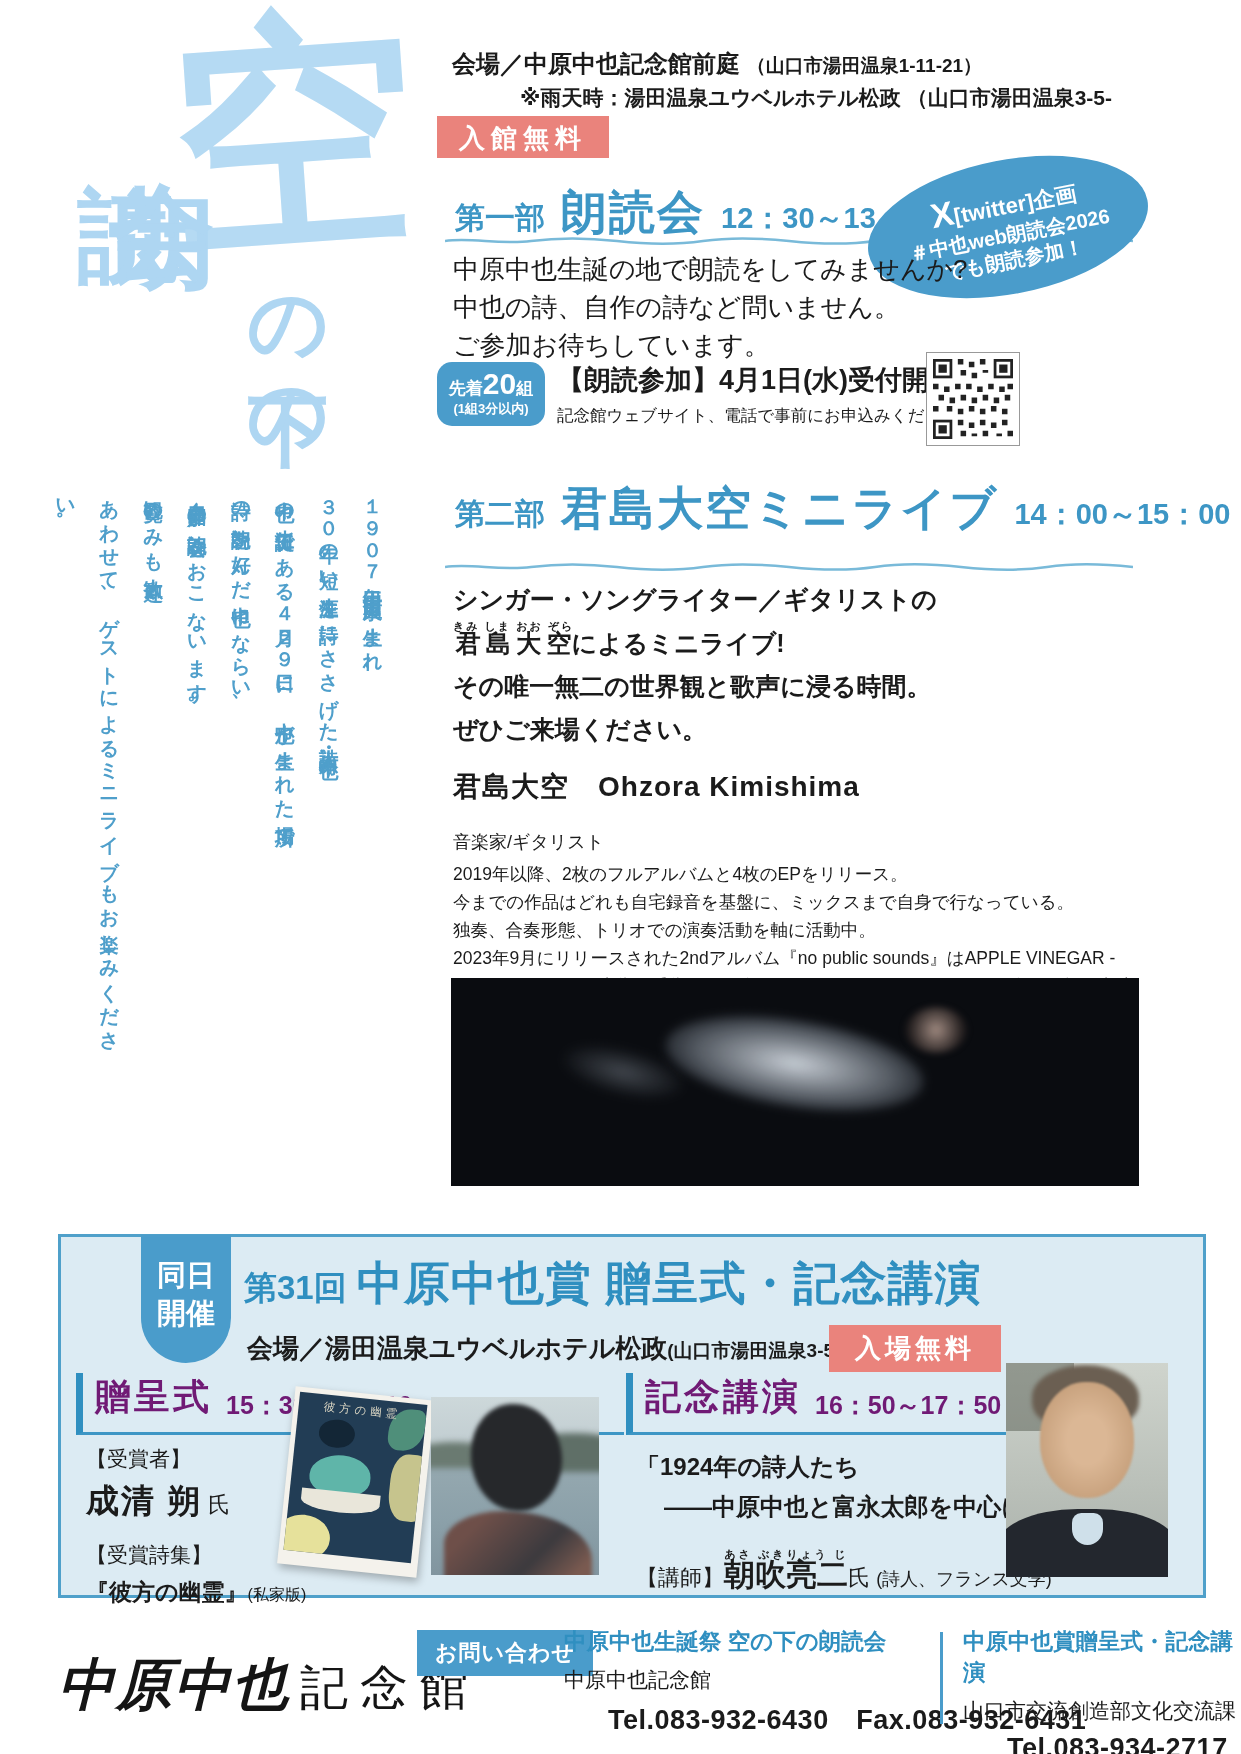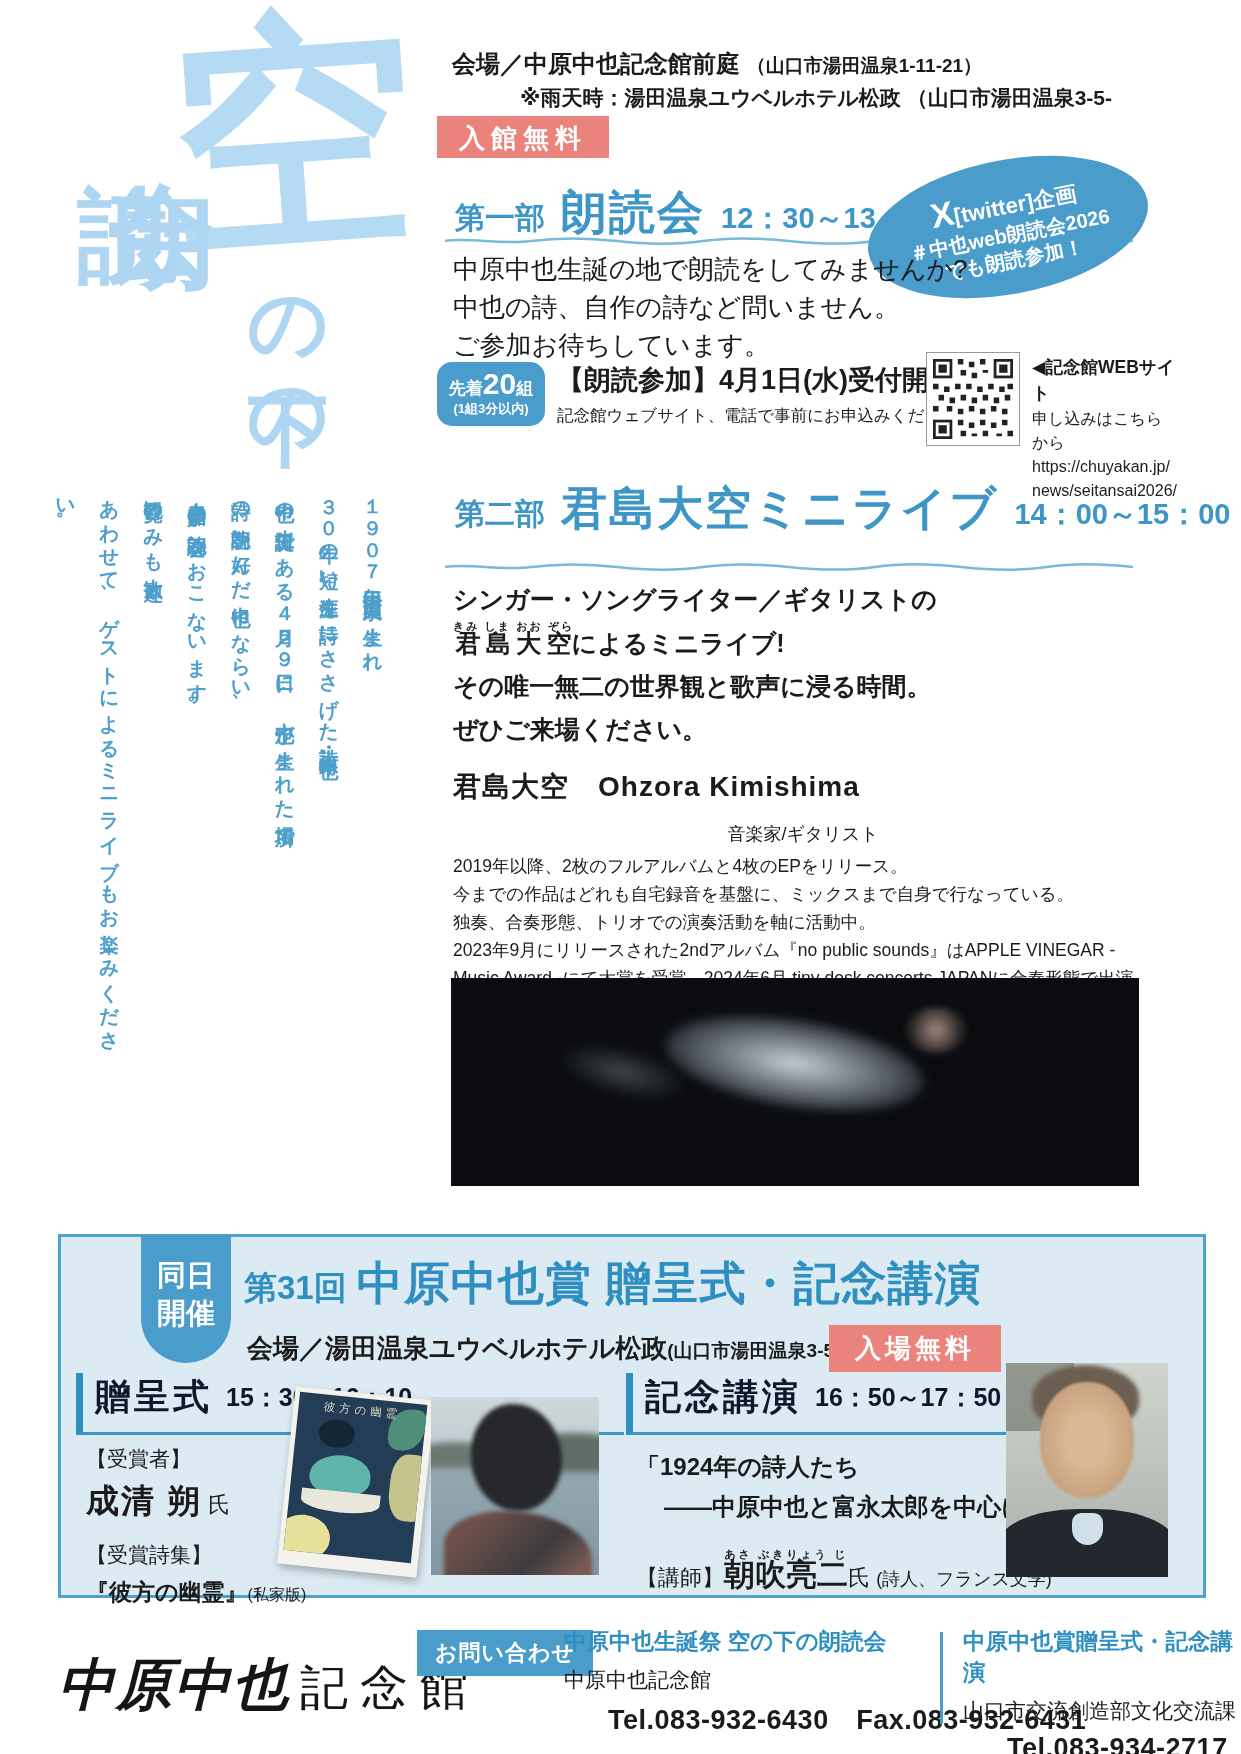--- a/index.html
+++ b/index.html
@@ -67,21 +67,21 @@
     background:#4a9ccb; border-radius:50%; transform:rotate(-11deg);
     display:flex; flex-direction:column; align-items:center; justify-content:center;
     color:#fff; font-weight:bold; line-height:1.25; }
   .xbadge .l1 { font-size:22px; }
   .xbadge .l1 .bigx { font-size:34px; }
   .xbadge .l2 { font-size:20px; }
   .xbadge .l3 { font-size:20px; }
 
   .artist { position:absolute; left:16px; top:768px; width:700px; }
   .artist .name { font-size:28px; font-weight:bold; letter-spacing:1px; }
-  .artist .role { font-size:18px; margin-top:16px;text-align:center; }
+  .artist .role { font-size:18px; margin-top:24px; }
   .artist .bio { font-size:17.5px; line-height:28px; margin-top:6px; }
 
   .photo-dark { position:absolute; left:451px; top:978px; width:688px; height:208px;
     background:#0a0c10; overflow:hidden; }
   .pd-body { position:absolute; left:31%; top:20%; width:38%; height:42%; border-radius:50%;
     background:radial-gradient(ellipse at 50% 50%, rgba(214,221,229,.92), rgba(150,160,172,.5) 55%, rgba(70,80,92,.18) 78%, transparent 92%);
     transform:rotate(9deg); filter:blur(5px); }
   .pd-head { position:absolute; left:66%; top:14%; width:9%; height:22%; border-radius:50%;
     background:radial-gradient(circle, rgba(186,160,148,.85), rgba(90,70,62,.3) 70%, transparent); filter:blur(3px); }
   .pd-leg { position:absolute; left:16%; top:34%; width:18%; height:22%; border-radius:50%;
@@ -95,22 +95,22 @@
     font-size:29px; font-weight:bold; line-height:1.3; padding-top:22px; }
   .box-title { position:absolute; left:183px; top:16px; display:flex; align-items:baseline; gap:10px;
     color:#2f8fc0; white-space:nowrap; }
   .box-no { font-size:33px; font-weight:bold; }
   .box-main { font-size:46px; font-weight:bold; letter-spacing:1px;text-align:center; }
   .box-venue { position:absolute; left:186px; top:94px; font-size:26px; font-weight:bold; }
   .box-venue .paren { font-size:19px; }
   .free-badge { position:absolute; left:768px; top:88px; background:#ea837c; color:#fff;
     font-size:26px; font-weight:bold; letter-spacing:4px; padding:6px 26px; }
 
-  .col-head { position:absolute; top:136px; display:flex; align-items:center; gap:14px;
-    color:#0f172a; border-bottom:3px solid #3d96c5; padding:0 0 10px 12px;
+  .col-head { position:absolute; top:136px; display:flex; align-items:flex-end; gap:14px;
+    color:#701a75; border-bottom:3px solid #3d96c5; padding:0 0 10px 12px;
     border-left:7px solid #2f8fc0; white-space:nowrap; }
   .col-head .t { font-size:36px; font-weight:bold; letter-spacing:3px; }
   .col-head .tm { font-size:25px; font-weight:bold; }
   .ch-left  { left:15px;  width:548px; }
   .ch-right { left:565px; width:412px; }
 
   .cer-body { position:absolute; left:25px; top:208px; font-size:21px; line-height:1.3; }
   .cer-body .lbl { font-size:21px; }
   .cer-body .nm { font-size:33px; font-weight:bold; letter-spacing:2px; }
   .cer-body .sfx { font-size:22px; }
@@ -237,26 +237,20 @@
           <rect x="2" y="2" width="3" height="3" fill="#222"></rect>
         <rect x="22" y="0" width="7" height="7" fill="#222"></rect>
           <rect x="23" y="1" width="5" height="5" fill="#fff"></rect>
           <rect x="24" y="2" width="3" height="3" fill="#222"></rect>
         <rect x="0" y="22" width="7" height="7" fill="#222"></rect>
           <rect x="1" y="23" width="5" height="5" fill="#fff"></rect>
           <rect x="2" y="24" width="3" height="3" fill="#222"></rect>
         <path fill="#222" d="M9 0h2v2H9zM13 1h2v2h-2zM17 0h2v2h-2zM10 4h2v2h-2zM14 5h2v2h-2zM18 4h2v1h-2zM0 9h2v2H0zM4 10h2v2H4zM8 9h2v2H8zM12 9h2v2h-2zM16 10h2v2h-2zM20 9h2v2h-2zM24 10h2v2h-2zM27 9h2v2h-2zM2 13h2v2H2zM6 14h2v2H6zM10 13h2v2h-2zM14 14h2v2h-2zM18 13h2v2h-2zM22 14h2v2h-2zM26 13h2v2h-2zM0 17h2v2H0zM5 17h2v2H5zM9 18h2v2H9zM13 17h2v2h-2zM17 18h2v2h-2zM21 17h2v2h-2zM25 18h2v2h-2zM9 22h2v2H9zM13 23h2v2h-2zM17 22h2v2h-2zM21 23h2v2h-2zM25 22h2v2h-2zM10 26h2v2h-2zM14 27h2v1h-2zM18 26h2v2h-2zM23 27h2v1h-2zM27 26h2v2h-2z"></path>
       </svg>
     </div>
-    <div class="web">
-      <div class="h">◀記念館WEBサイト</div>
-      <div>申し込みはこちらから</div>
-      <div>https://chuyakan.jp/</div>
-      <div>news/seitansai2026/</div>
-    </div>
   </div>
 
   <div class="sec-head" style="top:478px;text-align:right;">
     <span class="sec-label">第二部</span>
     <span class="sec-title">君島大空ミニライブ</span>
     <span class="sec-time">14：00～15：00</span>
   </div>
   <svg class="wavy" style="top:562px;" width="688" height="10" viewBox="0 0 688 10">
     <path d="M0,5 C 25,1 55,9 86,5 S 145,2 172,5 S 230,9 258,5 S 315,2 344,5 S 402,9 430,5 S 488,2 516,5 S 575,9 602,5 S 660,2 688,5" stroke="#79bad9" stroke-width="2.5" fill="none"></path>
   </svg>

